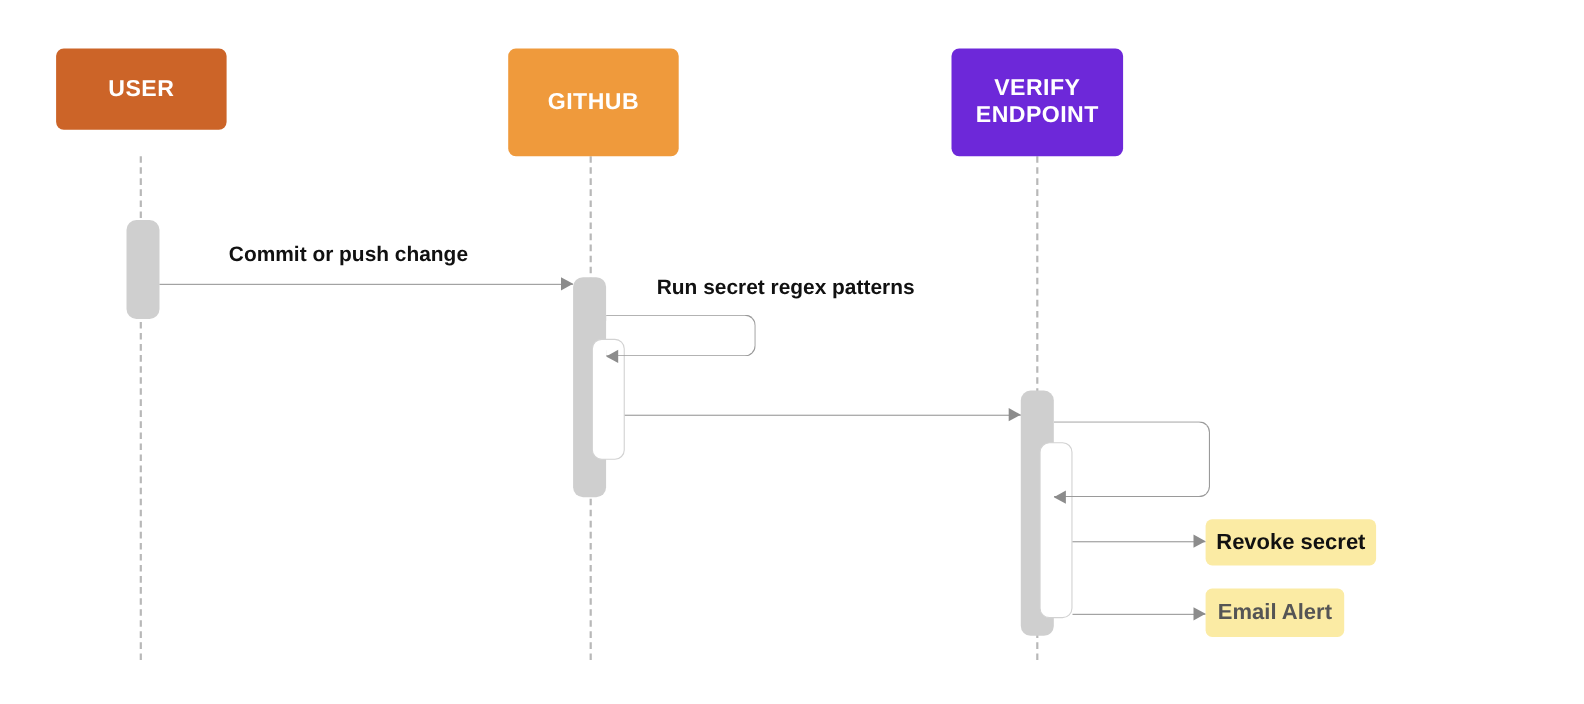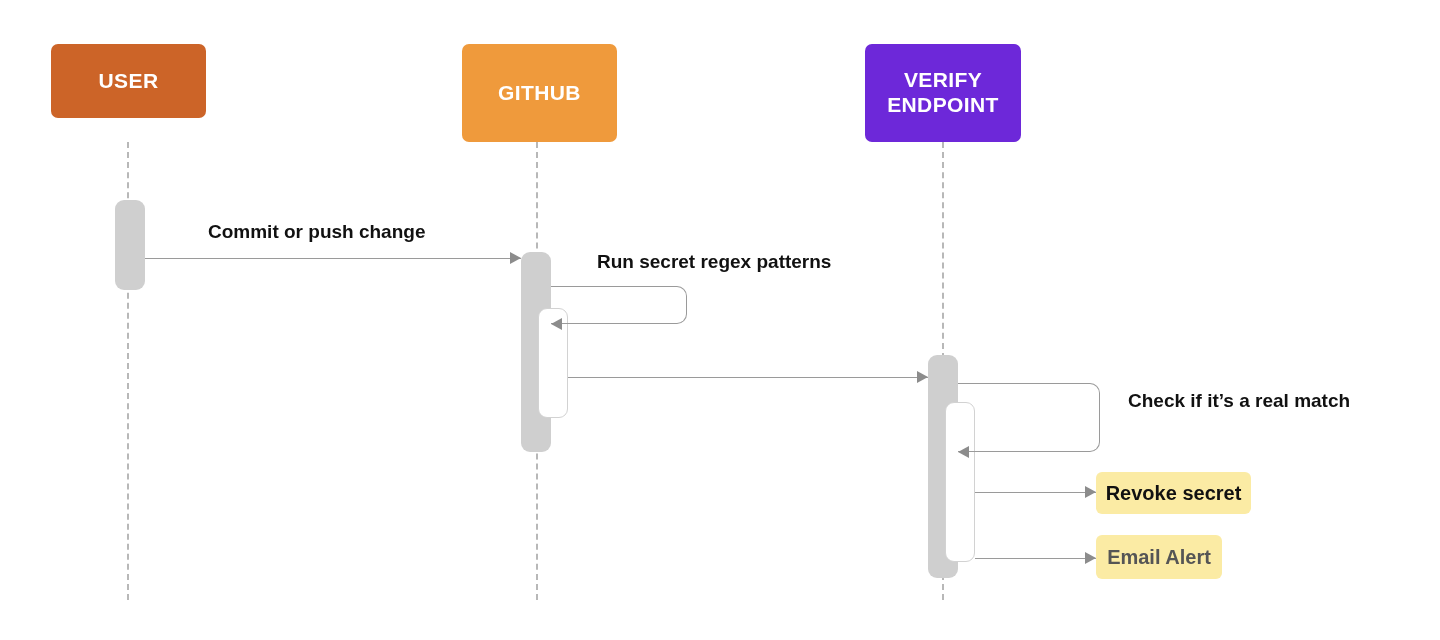--- a/index.html
+++ b/index.html
@@ -125,21 +125,20 @@
     <div class="msg-line" style="left: 145px; top: 258px; width: 376px;"></div>
     <div class="arrow-head" style="top: 252px; left: 510px;"></div>
     <div class="msg-label" style="left: 208px; top: 221px;">Commit or push change</div>
     <div class="selfloop" style="left: 551px; top: 286px; width: 136px; height: 38px;"></div>
     <div class="arrow-head left" style="top: 318px; left: 551px;"></div>
     <div class="msg-label" style="left: 597px; top: 251px; text-align: center;">Run secret regex patterns</div>
     <div class="msg-line" style="left: 568px; top: 377px; width: 360px;"></div>
     <div class="arrow-head" style="top: 371px; left: 917px;"></div>
     <div class="selfloop" style="left: 958px; top: 383px; width: 142px; height: 69px;"></div>
     <div class="arrow-head left" style="top: 446px; left: 958px;"></div>
-    <div class="msg-label" style="left: 1128px; top: 390px;">Check if it’s a real match</div>
     <div class="msg-line" style="left: 975px; top: 492px; width: 121px;"></div>
     <div class="arrow-head" style="top: 486px; left: 1085px;"></div>
     <div class="msg-line" style="left: 975px; top: 558px; width: 121px;"></div>
     <div class="arrow-head" style="top: 552px; left: 1085px;"></div>
     <div class="note" style="left: 1096px; top: 472px; width: 155px; height: 42px; background: rgb(251, 235, 164); color: rgb(17, 17, 17);">
       <span>Revoke secret</span>
     </div>
     <div class="note" style="left: 1096px; top: 535px; width: 126px; height: 44px; background: rgb(251, 235, 164); color: rgb(85, 85, 85);">
       <span>Email Alert</span>
     </div>

